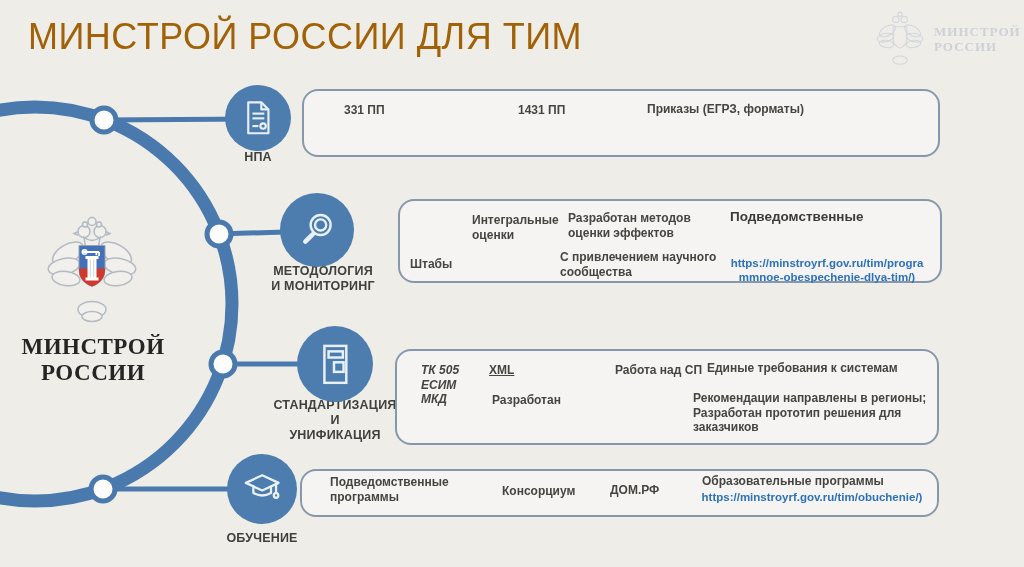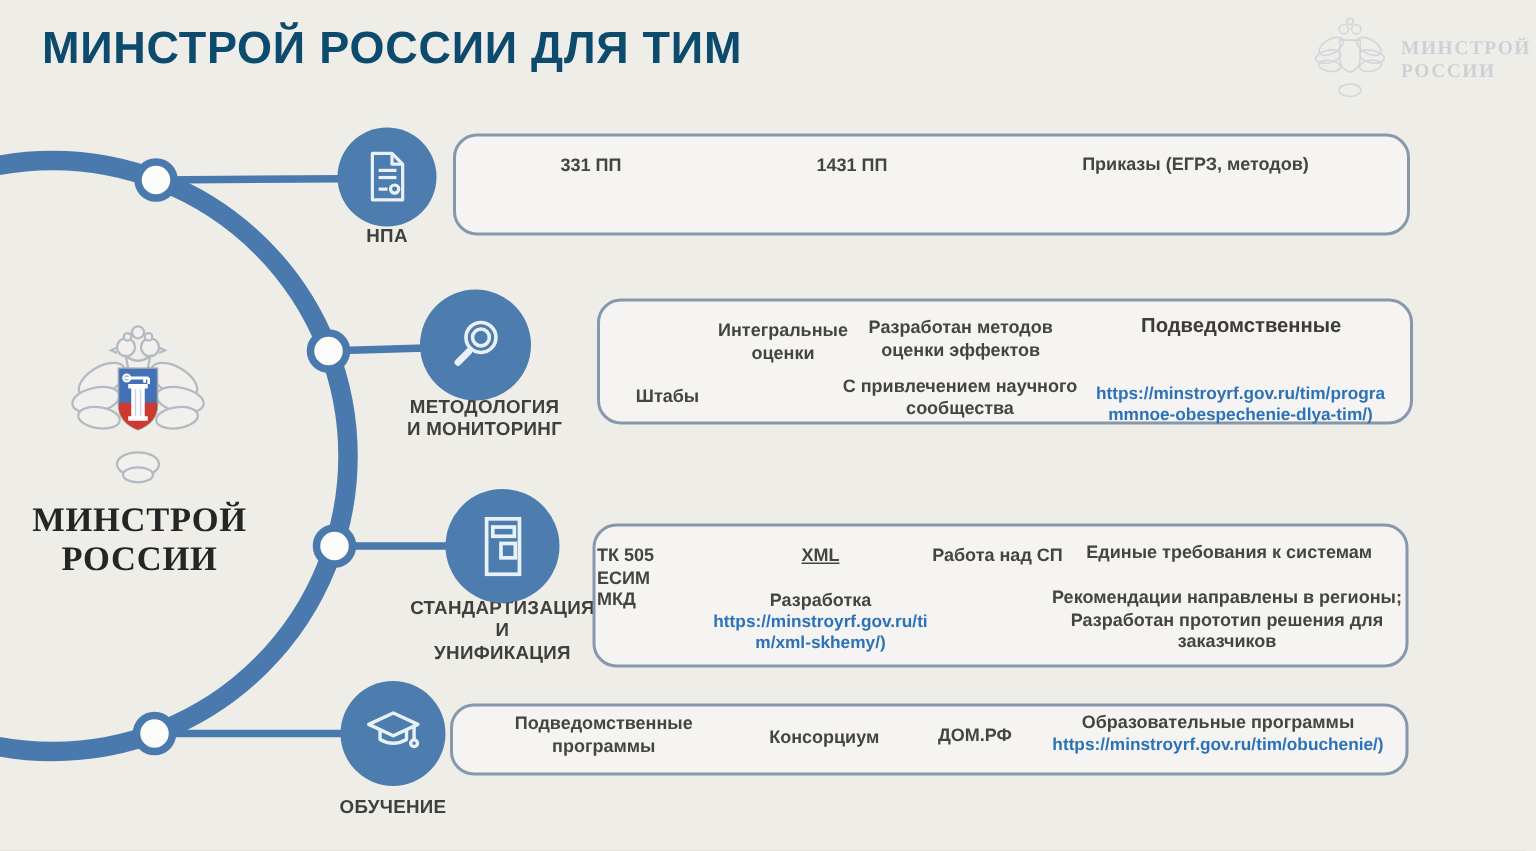--- a/index.html
+++ b/index.html
@@ -1,20 +1,20 @@
 <!DOCTYPE html>
 <html><head>
 <meta charset="utf-8">
 <style>
   html,body{margin:0;padding:0;}
   body{background:#d8d8d4;font-family:"Liberation Sans","DejaVu Sans",sans-serif;}
   .canvas{position:relative;width:1024px;height:567px;background:#eeede8;overflow:hidden;}
 
-  .page-title{position:absolute;left:28px;top:16px;font-size:30px;font-weight:700;
-    color:#0c4a6e;letter-spacing:.5px;}
+  .page-title{position:absolute;left:28px;top:16px;font-size:36px;font-weight:400;
+    color:#a16207;letter-spacing:.5px;}
 
   
   .watermark{position:absolute;left:872px;top:6px;width:140px;height:66px;display:flex;align-items:center;gap:6px;opacity:.75;}
   .wm-eagle{width:56px;height:60px;flex:0 0 auto;}
   .wm-text{font-family:"Liberation Serif","DejaVu Serif",serif;font-weight:700;font-size:13px;
     line-height:15px;color:#c3c8d1;letter-spacing:1px;}
 
   
   .bg-svg{position:absolute;left:0;top:0;width:1024px;height:567px;pointer-events:none;}
 
@@ -42,41 +42,41 @@
 
   
   .ibox{position:absolute;border:2px solid #8898ac;border-radius:16px;
     background:rgba(255,255,255,.42);z-index:1;}
   .box1{left:302px;top:89px;width:634px;height:64px;}
   .box2{left:398px;top:199px;width:540px;height:80px;}
   .box3{left:395px;top:349px;width:540px;height:92px;}
   .box4{left:300px;top:469px;width:635px;height:44px;}
 
   .itm{position:absolute;font-weight:700;font-size:12px;line-height:14.5px;color:#454540;
-    text-align:center;white-space:pre-line;}
+    white-space:pre-line;}
   .itm.left{text-align:left;}
   .lnk{position:absolute;font-weight:700;font-size:11.5px;line-height:14px;color:#2c72b8;
     text-align:center;word-break:break-all;cursor:pointer;}
   .big{font-size:13.5px;color:#3c3b36;}
 
   
   .b1-a{left:40px;top:12px;width:100px;}
   .b1-b{left:214px;top:12px;width:100px;}
   .b1-c{left:343px;top:11px;width:300px;}
   .b1-l{left:328px;top:39px;width:330px;}
   
   .b2-a{left:10px;top:14px;width:70px;margin-top:42px;}
   .b2-b{left:72px;top:12px;width:100px;}
   .b2-c{left:168px;top:10px;width:145px;}
   .b2-d{left:160px;top:49px;width:160px;}
   .b2-e{left:330px;top:9px;width:195px;}
   .b2-l{left:327px;top:27px;width:200px;margin-top:28px;}
   
-  .b3-a{left:1px;top:12px;width:70px;}
-  .b3-b{left:110px;top:12px;width:80px;text-decoration:underline;}
+  .b3-a{left:24px;top:12px;width:70px;font-style:italic;}
+  .b3-b{left:92px;top:12px;width:80px;text-decoration:underline;}
   .b3-c{left:95px;top:42px;width:110px;}
   .b3-l{left:72px;top:57px;width:156px;}
   .b3-d{left:218px;top:12px;width:100px;}
   .b3-e{left:310px;top:10px;width:225px;}
   .b3-f{left:296px;top:40px;width:250px;}
   
   .b4-a{left:28px;top:4px;width:145px;}
   .b4-b{left:200px;top:13px;width:95px;}
   .b4-c{left:308px;top:12px;width:80px;}
   .b4-d{left:400px;top:3px;width:220px;}
@@ -175,21 +175,21 @@
         <line x1="15.5" y1="20.5" x2="25.5" y2="20.5"></line>
         <line x1="15.5" y1="27" x2="20.5" y2="27"></line>
         <circle cx="24.5" cy="27" r="2.3"></circle>
       </g>
     </svg>
   </div>
   <div class="row-label lb-r1">НПА</div>
   <div class="ibox box1">
     <div class="itm b1-a">331 ПП</div>
     <div class="itm b1-b">1431 ПП</div>
-    <div class="itm b1-c">Приказы (ЕГРЗ, методов)</div>
+    <div class="itm b1-c">Приказы (ЕГРЗ, форматы)</div>
   </div>
 
   <div class="icircle ic-r2">
     <svg viewBox="0 0 40 40">
       <g stroke="#e9f1f8" fill="none" stroke-width="1.8" stroke-linecap="round">
         <circle cx="23" cy="16.5" r="7.5"></circle>
         <circle cx="23" cy="16.5" r="4.2"></circle>
         <line x1="17" y1="23.5" x2="11.5" y2="29" stroke-width="3.4"></line>
       </g>
     </svg>
@@ -215,22 +215,21 @@
     </svg>
   </div>
   <div class="row-label lb-r3">СТАНДАРТИЗАЦИЯ
 И
 УНИФИКАЦИЯ</div>
   <div class="ibox box3">
     <div class="itm b3-a left">ТК 505
 ЕСИМ
 МКД</div>
     <div class="itm b3-b">XML</div>
-    <div class="itm b3-c">Разработка</div>
-    <div class="lnk b3-l">https://minstroyrf.gov.ru/tim/xml-skhemy/)</div>
+    <div class="itm b3-c">Разработан</div>
     <div class="itm b3-d">Работа над СП</div>
     <div class="itm b3-e">Единые требования к системам</div>
     <div class="itm b3-f">Рекомендации направлены в регионы;
 Разработан прототип решения для заказчиков</div>
   </div>
 
   <div class="icircle ic-r4">
     <svg viewBox="0 0 40 40">
       <g stroke="#e9f1f8" fill="none" stroke-width="1.8" stroke-linejoin="round" stroke-linecap="round">
         <path d="M20,9 L33,15 L20,21 L7,15 Z"></path>

